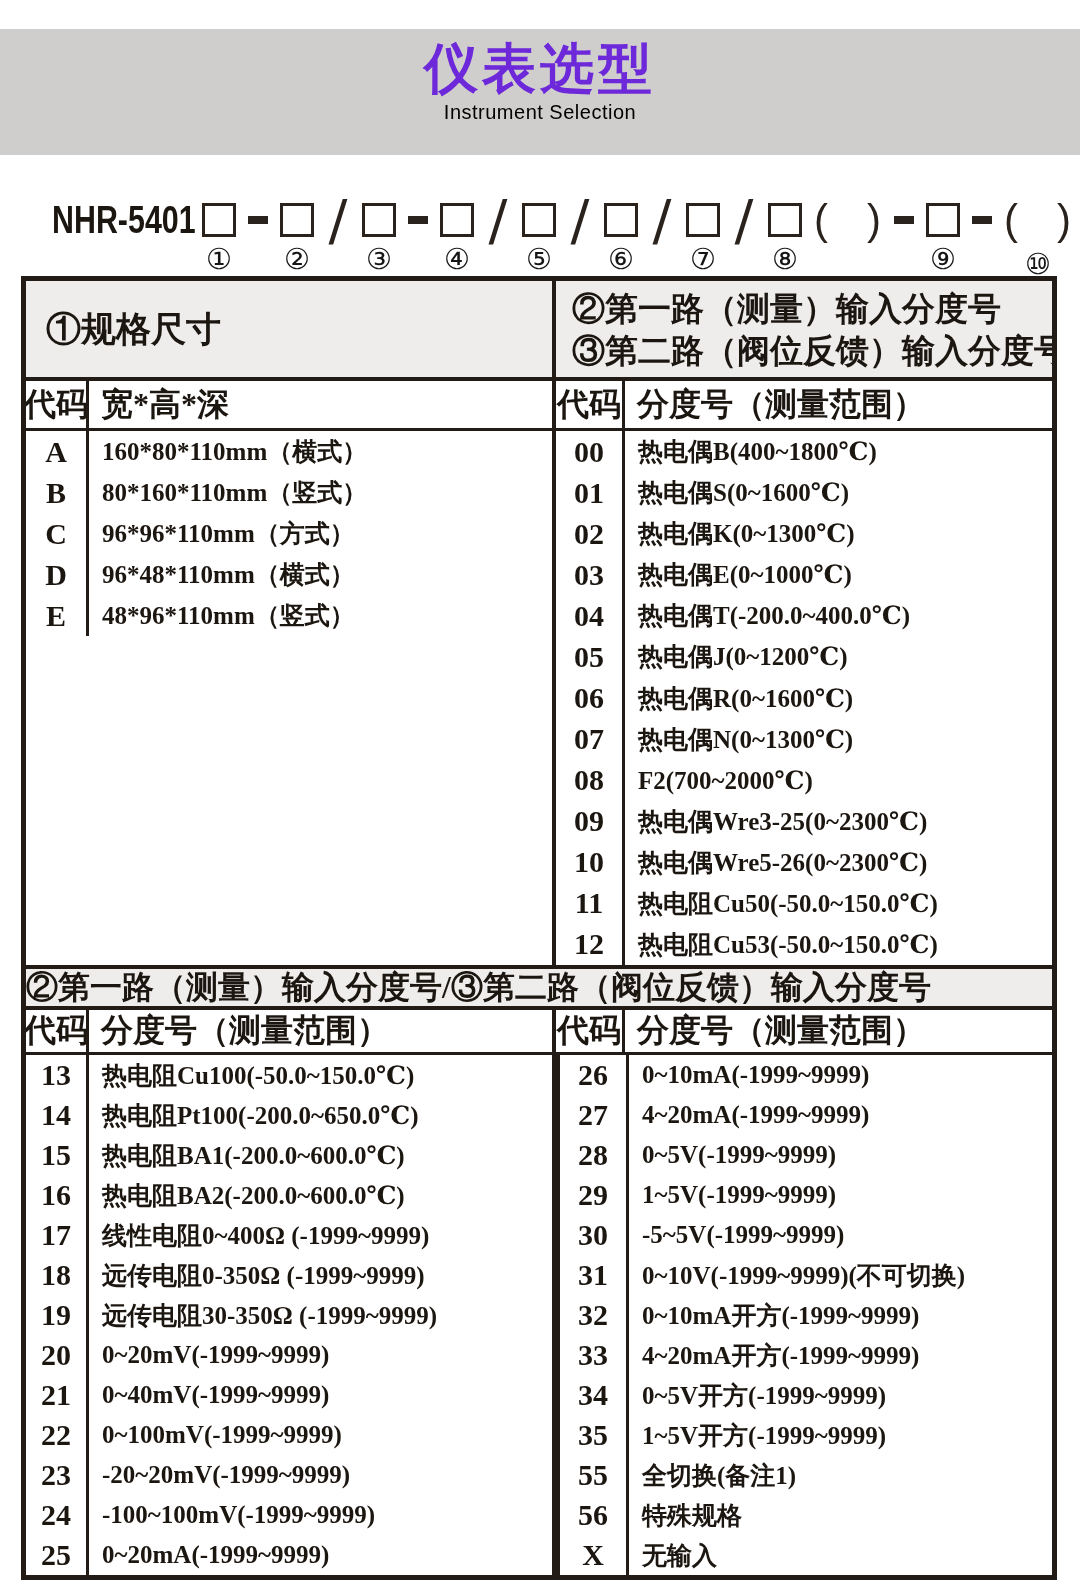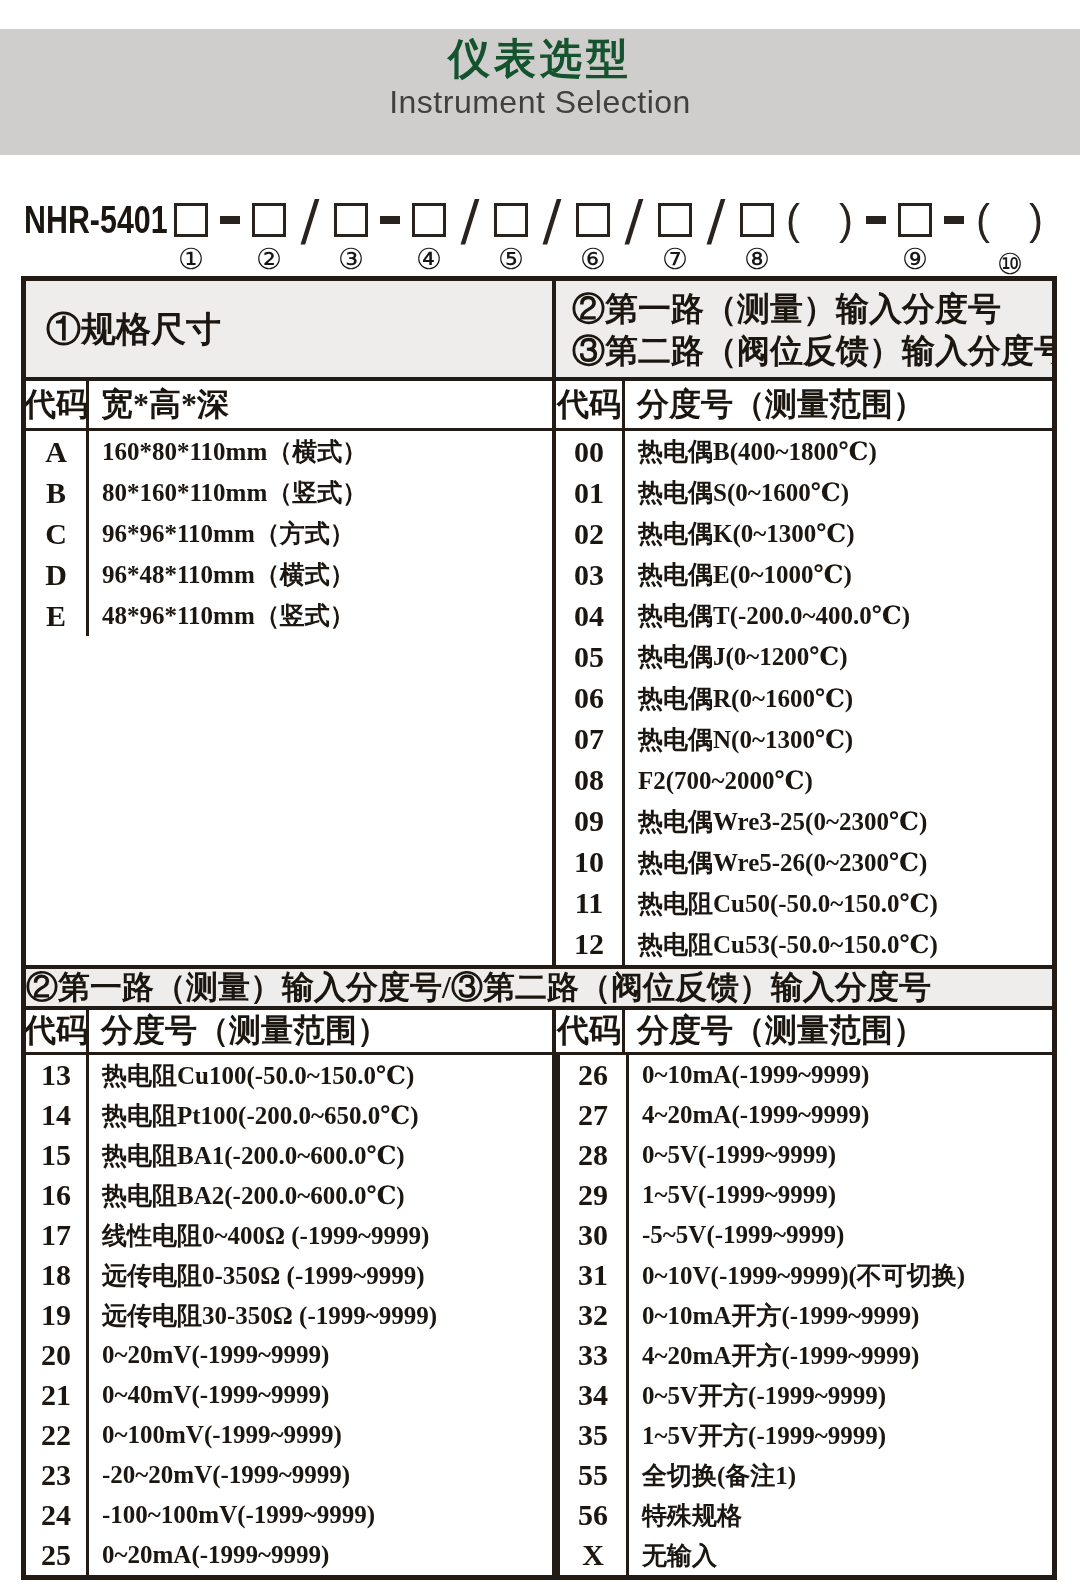--- a/index.html
+++ b/index.html
@@ -9,27 +9,27 @@
     --text:#1c1611;
     --page_bg:#ffffff;
   }
   *{margin:0;padding:0;box-sizing:border-box;}
   body{width:1080px;height:1592px;background:var(--page_bg);overflow:hidden;
        font-family:"Liberation Serif","DejaVu Serif",serif;color:var(--text);}
   .page{position:relative;width:1080px;height:1592px;background:var(--page_bg);overflow:hidden;}
 
   
   .title-band{position:absolute;left:0;top:29px;width:1080px;height:126px;background:var(--band_bg);text-align:center;}
-  .title{font-family:"DejaVu Sans","Liberation Sans",sans-serif;font-weight:bold;
-         font-size:42px;line-height:60px;letter-spacing:4px;color:#14532d;}
-  .subtitle{font-family:"Liberation Sans","DejaVu Sans",sans-serif;font-size:32px;line-height:26px;
-            color:#404040;letter-spacing:0.5px;}
+  .title{padding-top:10px;font-family:"DejaVu Sans","Liberation Sans",sans-serif;font-weight:bold;
+         font-size:54px;line-height:60px;letter-spacing:4px;color:#6d28d9;}
+  .subtitle{font-family:"Liberation Sans","DejaVu Sans",sans-serif;font-size:20px;line-height:26px;
+            color:#000000;letter-spacing:0.5px;}
 
   
-  .code-line{position:absolute;left:24px;top:198px;display:flex;align-items:flex-start;}
+  .code-line{position:absolute;left:52px;top:198px;display:flex;align-items:flex-start;}
   .prefix{font-family:"Liberation Sans","DejaVu Sans",sans-serif;font-weight:bold;font-size:38px;
           line-height:44px;white-space:nowrap;width:150px;transform:scaleX(.8);transform-origin:left center;}
   .segs{display:flex;align-items:flex-start;gap:12px;}
   .seg{display:flex;flex-direction:column;align-items:center;}
   .sym{height:44px;display:flex;align-items:center;justify-content:center;color:#2a221d;}
   .sym.box{width:34px;height:34px;margin-top:5px;border:3px solid #2a221d;}
   .sym.dash{width:20px;height:8px;margin-top:18px;background:#2a221d;}
   .sym.slash{font-family:"DejaVu Sans",sans-serif;font-size:56px;line-height:44px;width:24px;font-weight:normal;}
   .sym.paren{font-family:"Liberation Sans",sans-serif;font-size:42px;line-height:44px;letter-spacing:1px;font-weight:normal;}
   .num{margin-top:7px;height:30px;font-size:29px;line-height:30px;font-family:"DejaVu Sans",sans-serif;color:#161616;}

